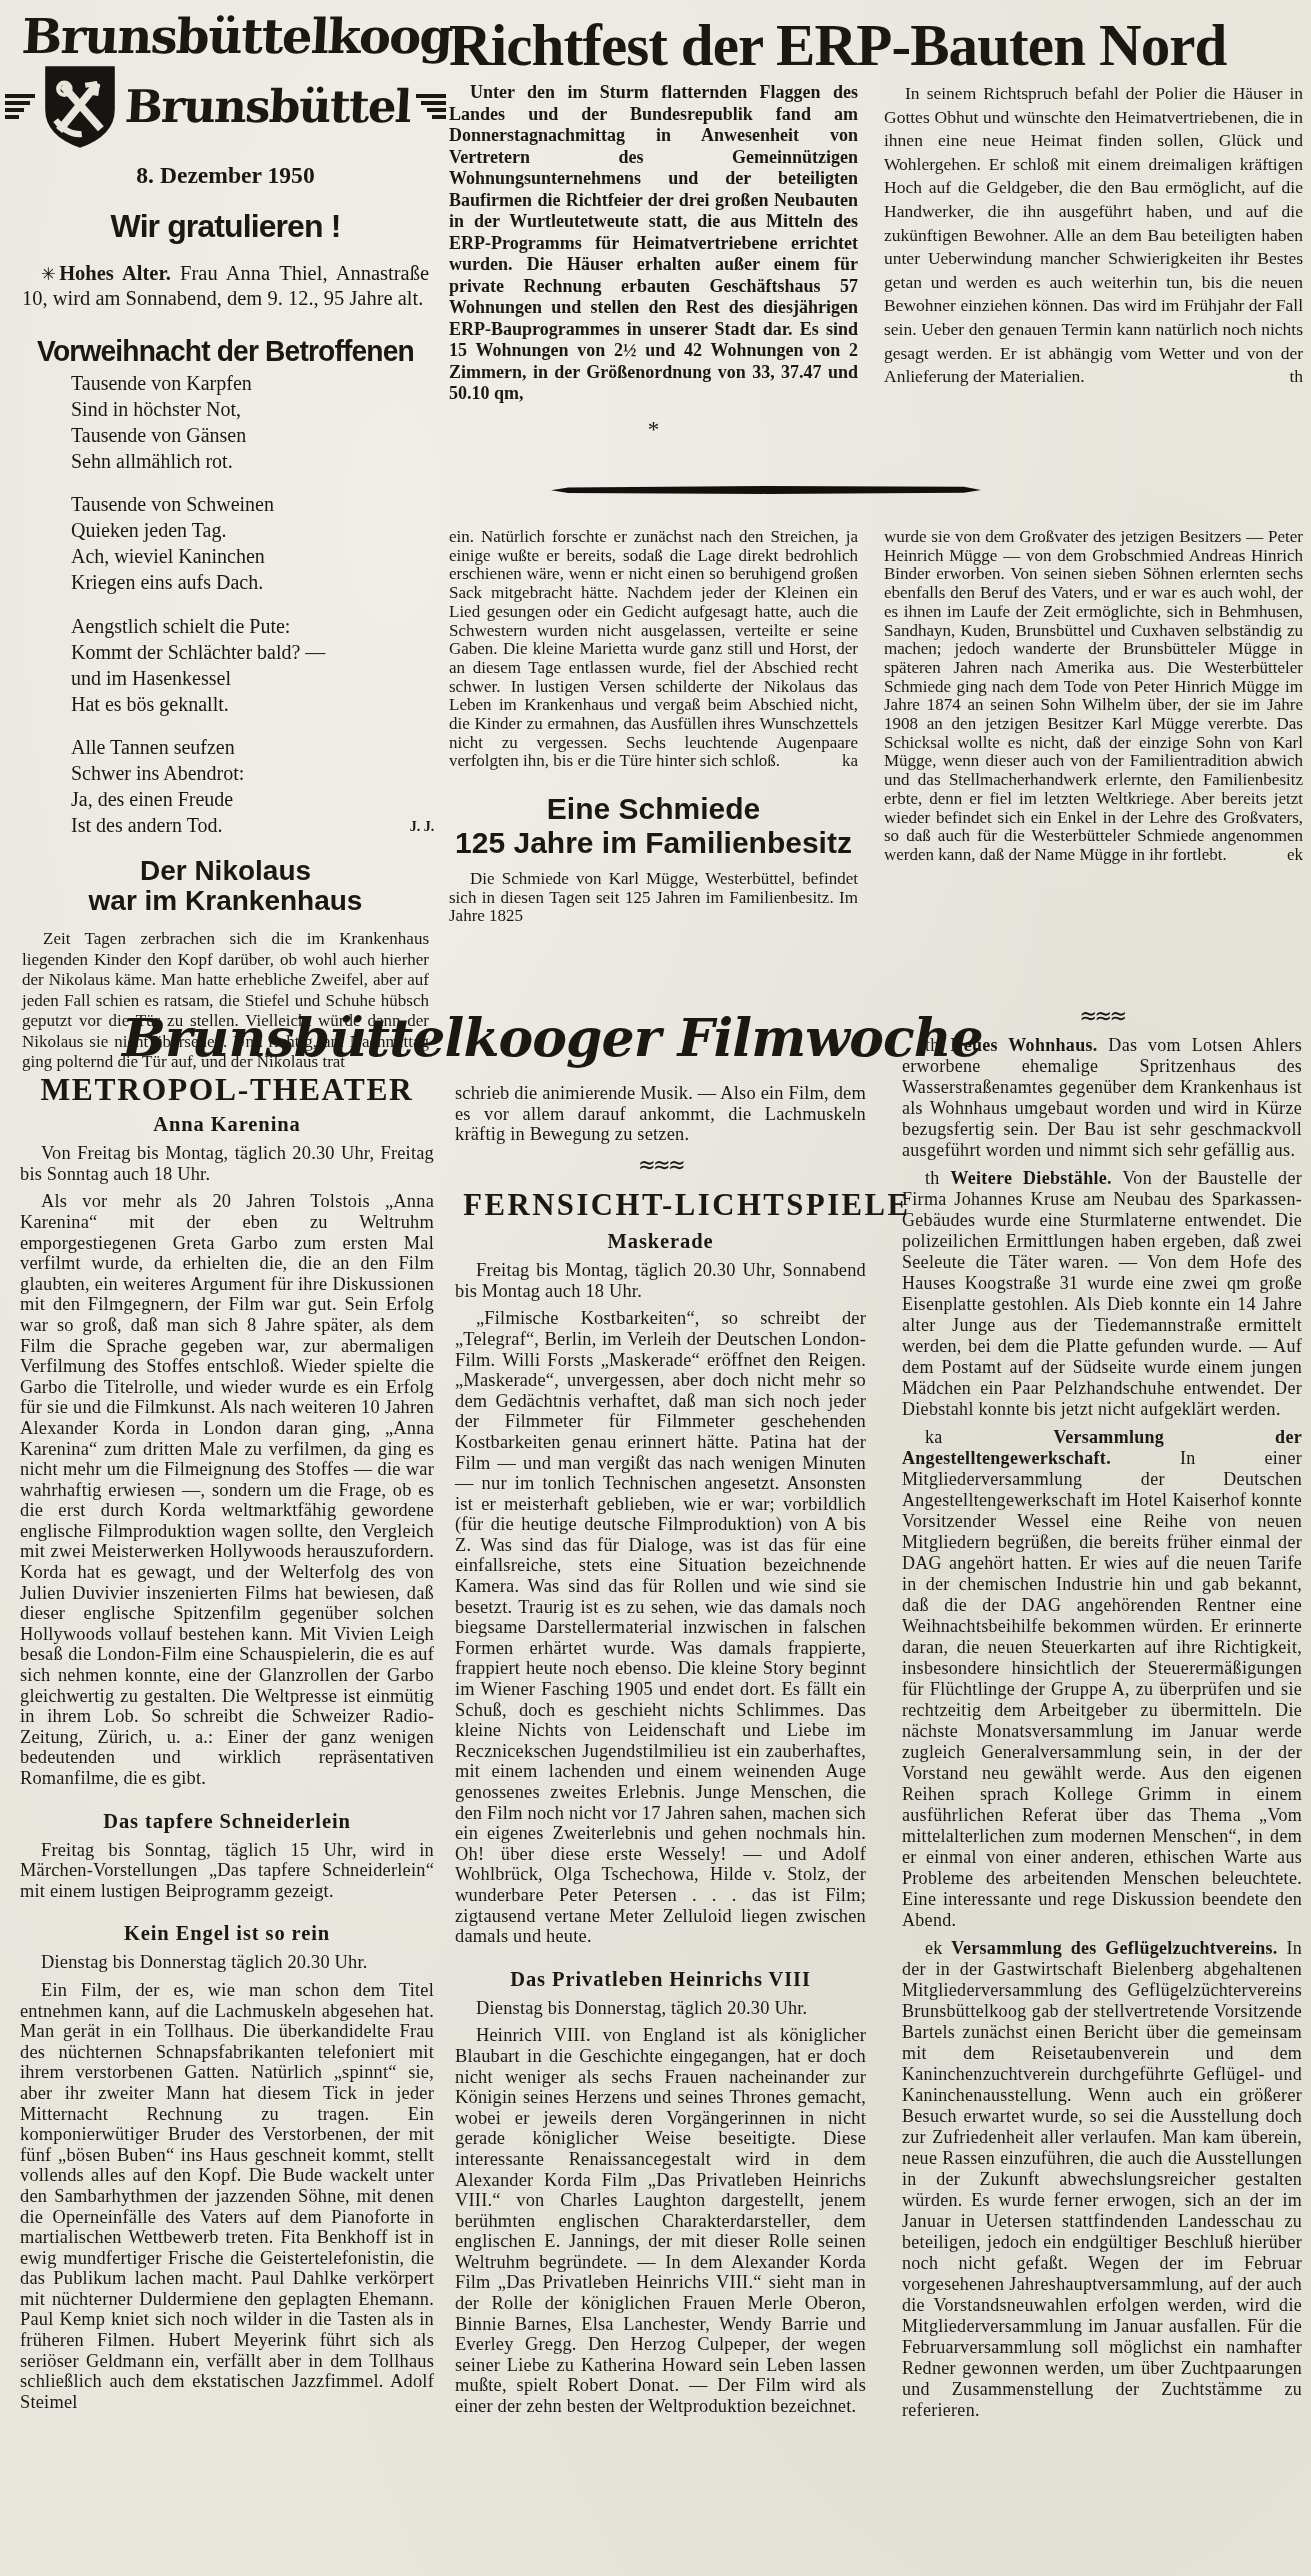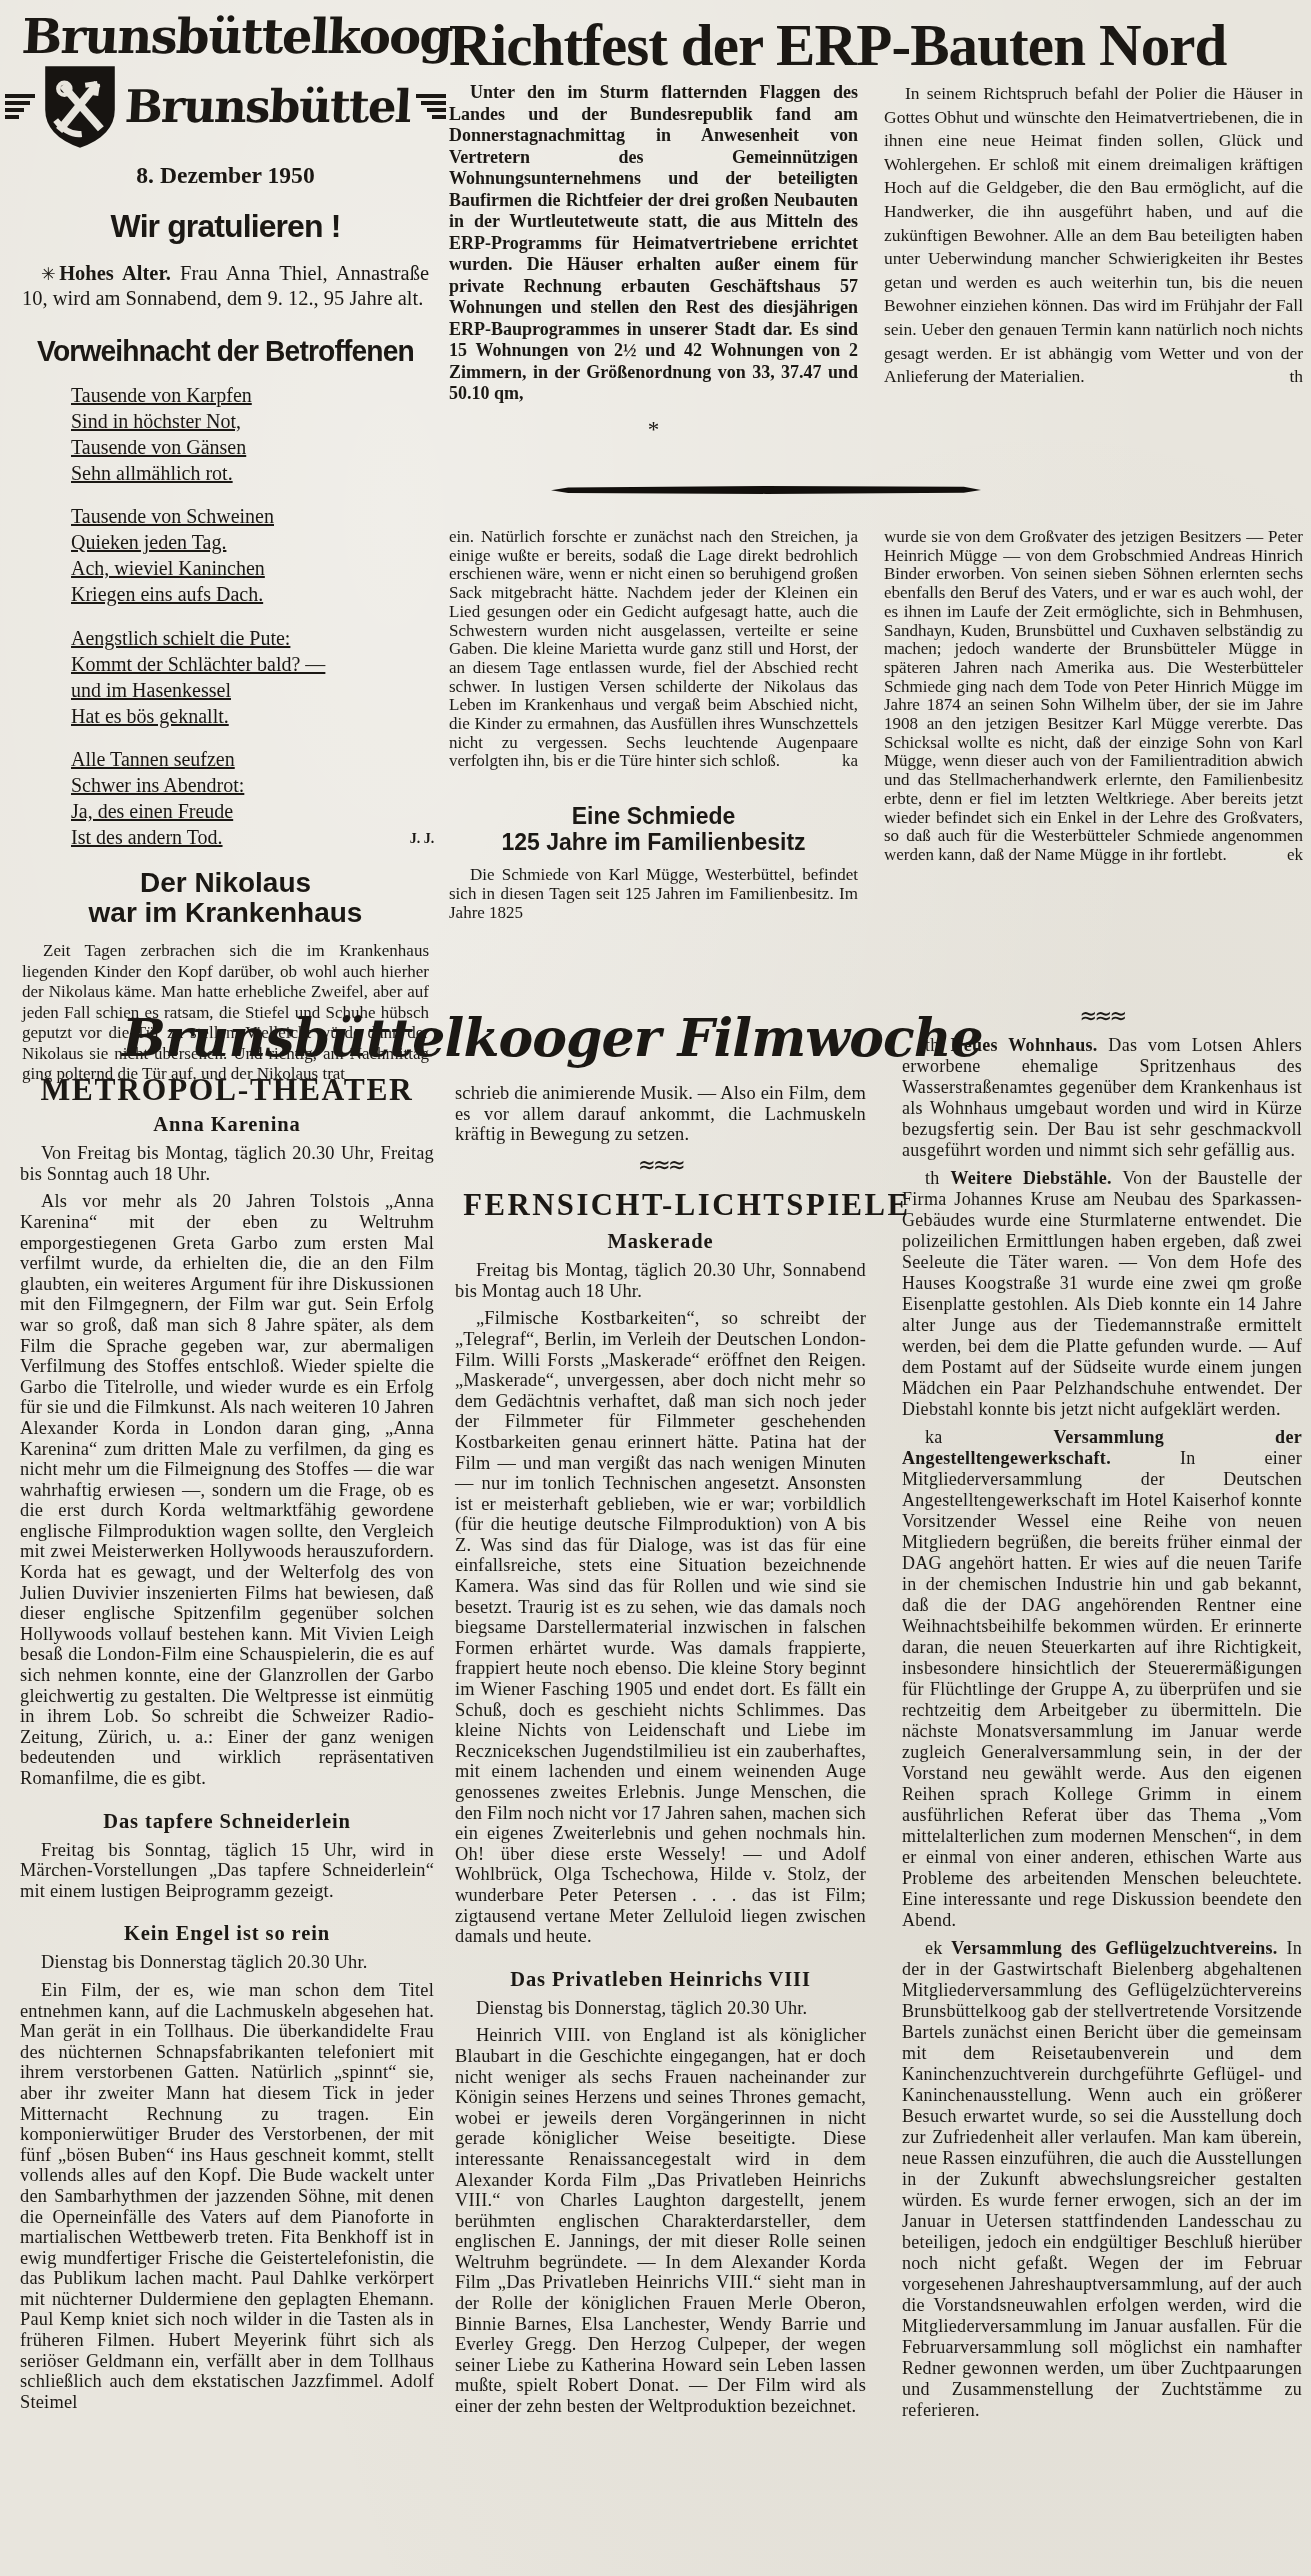--- a/index.html
+++ b/index.html
@@ -23,38 +23,38 @@
   .masthead-row2{display:flex;align-items:center;justify-content:center;gap:5.2px;margin-top:3.5px;}
   .flourish{display:flex;flex-direction:column;gap:3.5px;align-items:flex-start;}
   .flourish span{display:block;height:3.5px;background:#1b1814;}
   .flourish.right{align-items:flex-end;}
   .masthead-date{text-align:center;font-weight:bold;font-size:23.6px;margin-top:12.2px;font-family:"Liberation Serif",serif;}
   .gratulieren{text-align:center;font-weight:bold;font-size:32px;margin-top:19px;font-family:"Liberation Sans",sans-serif;letter-spacing:-0.9px;}
   .congrats{margin-top:15.7px;font-size:20.5px;line-height:1.22;}
   .congrats .star{font-family:"DejaVu Sans",sans-serif;font-size:17.5px;padding:0 3.5px 0 19px;}
   .heading-sans{font-family:"Liberation Sans",sans-serif;font-weight:bold;text-align:center;}
   .vorweihnacht{font-size:30px;margin-top:23px;transform:scaleX(.94);letter-spacing:-0.9px;white-space:nowrap;}
-  .poem{margin-top:14px;padding-left:49px;font-size:20px;line-height:1.3;text-decoration:underline;}
+  .poem{margin-top:2px;padding-left:49px;font-size:20px;line-height:1.3;}
   .poem .stanza{margin-bottom:17.5px;white-space:pre-line;}
   .poem .stanza.last{position:relative;}
   .poem .poem-sig{position:absolute;right:-5.2px;bottom:1.7px;font-weight:bold;font-size:14px;}
   .nikolaus-h{font-size:28px;line-height:1.1;margin-top:17.5px;}
   .body-19{font-size:17px;line-height:20.5px;}
   .nikolaus-p{margin-top:12.2px;}
 
   
   .headline-xl{font-family:"Liberation Serif",serif;font-weight:bold;font-size:59px;line-height:1;
     white-space:nowrap;letter-spacing:-0.9px;}
   .bold-intro{font-weight:bold;font-size:18px;line-height:21.5px;}
   .body-20{font-size:17.5px;line-height:23.6px;}
   .asterisk{display:block;text-align:center;font-size:23px;margin-top:12.2px;}
   .tapered-rule{position:absolute;background:#120f0c;height:7.9px;
     clip-path:polygon(0 55%,4% 20%,50% 0,96% 10%,100% 50%,96% 85%,50% 100%,4% 90%);}
   .body-sec2{font-size:17px;line-height:18.7px;}
-  .schmiede-h{font-size:23px;line-height:1.12;margin-top:33px;}
+  .schmiede-h{font-size:30px;line-height:1.12;margin-top:21px;}
   .schmiede-intro{margin-top:10.5px;}
 
   
   .script-headline{font-family:"DejaVu Serif",serif;font-weight:bold;font-style:italic;
     font-size:52px;white-space:nowrap;letter-spacing:-0.9px;}
   .cinema-h{font-family:"Liberation Serif",serif;font-weight:bold;font-size:31.5px;letter-spacing:1.7px;
     text-align:center;white-space:nowrap;}
   .cinema-h.fernsicht{font-size:32px;letter-spacing:2.6px;transform:scaleX(.96);}
   .film-sub{font-weight:bold;font-size:20.5px;text-align:center;margin-top:21px;letter-spacing:0.9px;}
   .film-body{font-size:18.4px;line-height:20.6px;letter-spacing:0.2px;margin-top:7px;}

